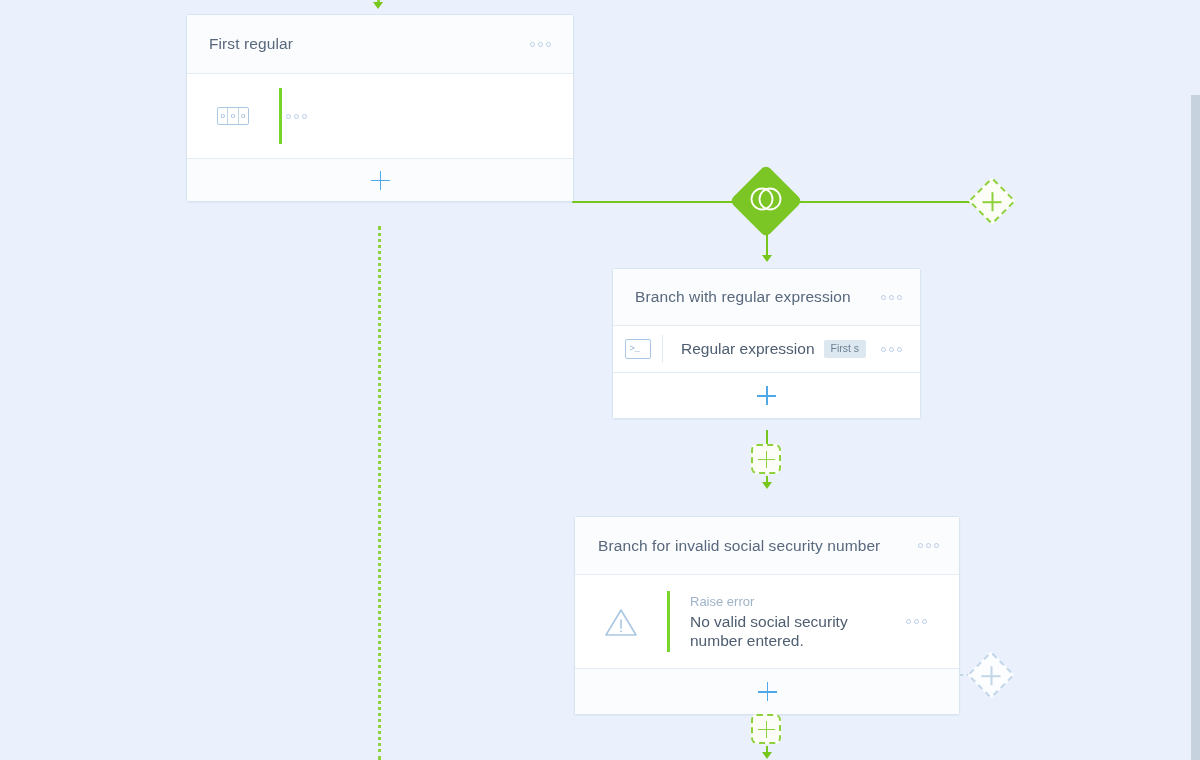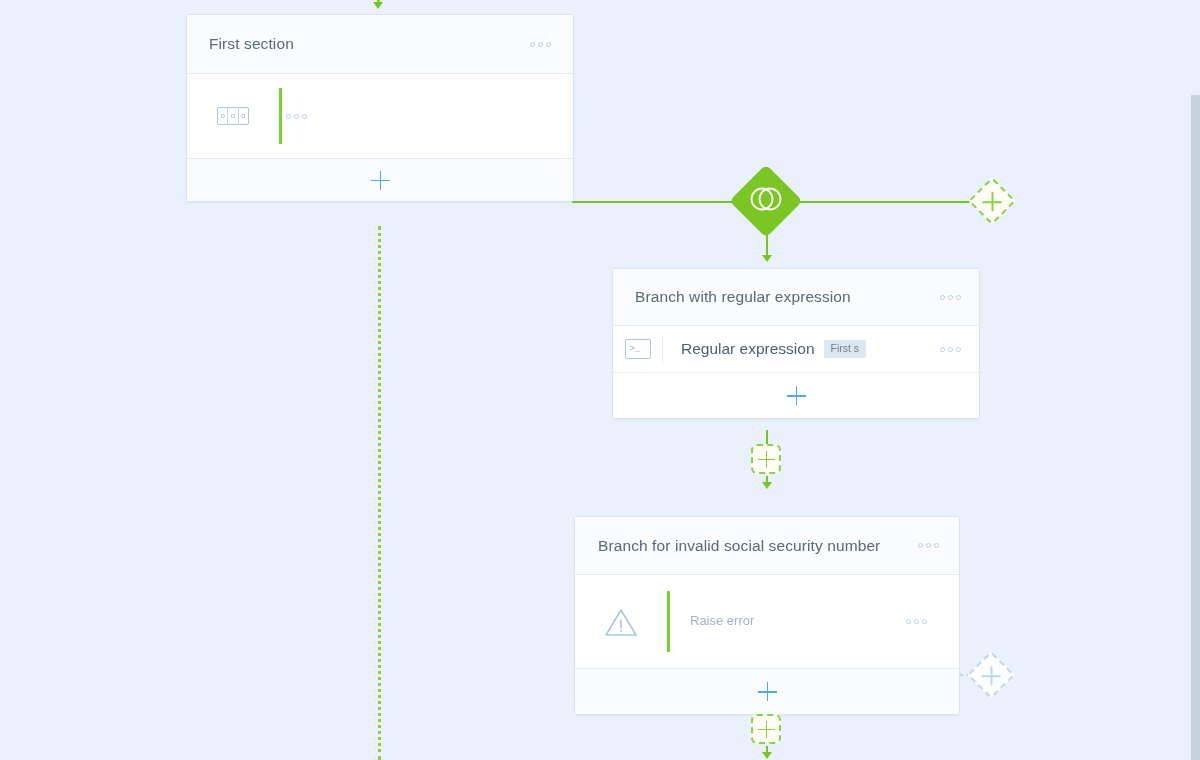--- a/index.html
+++ b/index.html
@@ -299,21 +299,21 @@
   <div class="conn arrow-down" style="left:762px; top:482px;"></div>
 
   <div class="conn" style="left:958px; top:674px; width:14px; height:2px; border-top:2px dashed #c3d6e8;"></div>
 
   <div class="conn line-v" style="left:766px; top:698px; height:16px;"></div>
   <div class="conn line-v" style="left:766px; top:746px; height:8px;"></div>
   <div class="conn arrow-down" style="left:762px; top:752px;"></div>
 
   <div class="card" style="left:186px; top:14px; width:388px;">
     <div class="card-header" style="height:59px; padding:0 18px 0 22px;">
-      <span class="card-title">First section</span>
+      <span class="card-title">First regular</span>
       <span class="dots">
         <i></i>
           <i></i>
           <i></i>
       </span>
     </div>
 
     <div class="row" style="height:84px; padding:0 18px 0 0;">
       <span class="row-icon" style="width:92px;">
         <span class="icon-number">
@@ -345,21 +345,21 @@
       </span>
     </div>
   </div>
 
   <div style="position:absolute; left:975px; top:184px; z-index:6;">
     <div class="diamond-add">
       <span class="pl"></span>
     </div>
   </div>
 
-  <div class="card" style="left:612px; top:268px; width:368px;">
+  <div class="card" style="left:612px; top:268px; width:309px;">
     <div class="card-header" style="height:57px; padding:0 14px 0 22px;">
       <span class="card-title">Branch with regular expression</span>
       <span class="dots">
         <i></i>
           <i></i>
           <i></i>
       </span>
     </div>
 
     <div class="row" style="height:46px; padding:0 14px 0 0;">
@@ -403,20 +403,21 @@
       <span class="row-icon" style="width:92px;">
         <svg class="icon-warning" width="34" height="30" viewBox="0 0 34 30">
           <path d="M17 3 L32 28 L2 28 Z" fill="none" stroke="#a9c7e4" stroke-width="1.6" stroke-linejoin="round"></path>
           <line x1="17" y1="13" x2="17" y2="21" stroke="#a9c7e4" stroke-width="1.6" stroke-linecap="round"></line>
           <circle cx="17" cy="24.3" r="0.95" fill="#a9c7e4"></circle>
         </svg>
       </span>
       <span class="accent-bar green" style="margin:16px 0;"></span>
       <span class="row-body" style="padding-left:20px; max-width:205px;">
         <div class="row-label">Raise error</div>
+        <div class="row-value">No valid social security number entered.</div>
       </span>
       <span class="dots" style="margin-left:auto;">
         <i></i>
           <i></i>
           <i></i>
       </span>
     </div>
 
     <div class="card-footer" style="height:46px;">
       <span class="plus-blue"></span>

